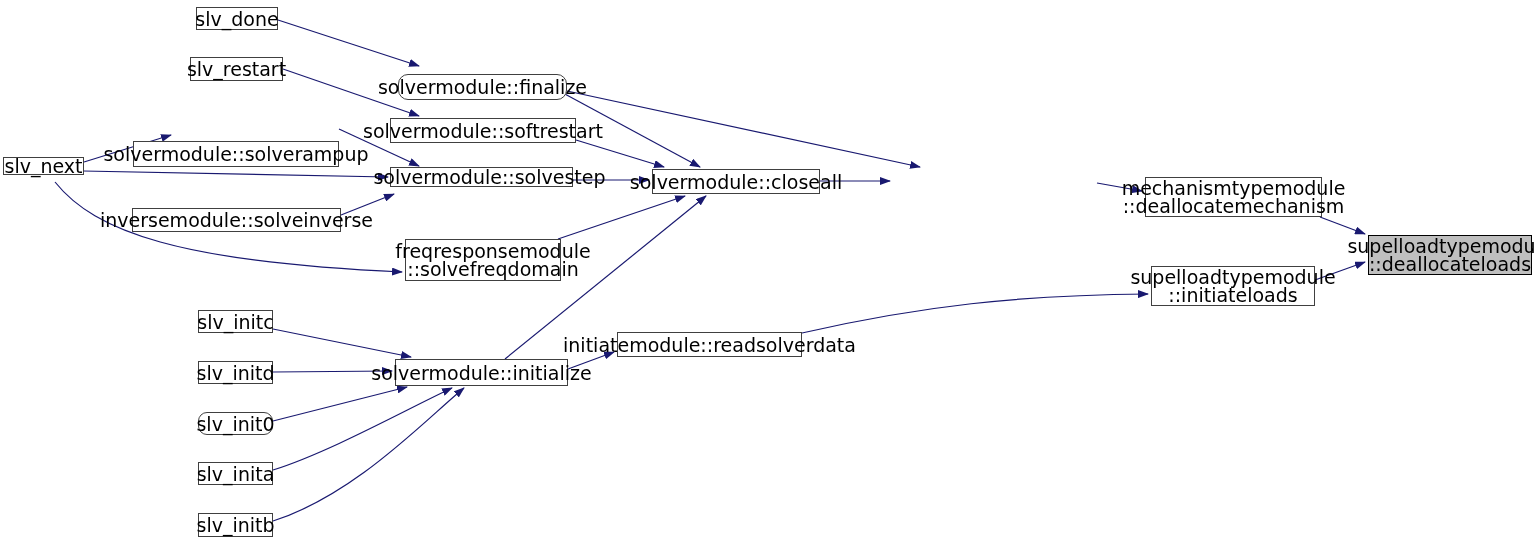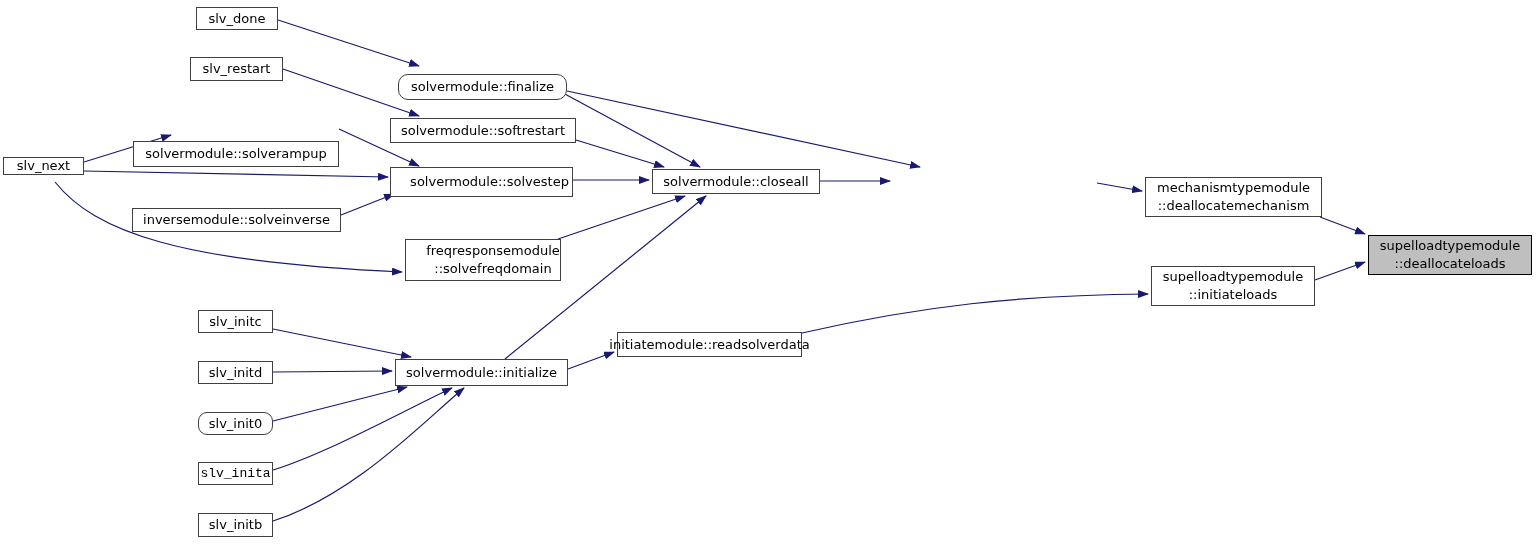--- a/index.html
+++ b/index.html
@@ -24,21 +24,21 @@
     fill: none;
     stroke: #191970;
     stroke-width: 1.2;
   }
   .node {
     position: absolute;
     box-sizing: border-box;
     background: #ffffff;
     border: 1.5px solid #404040;
     color: #000000;
-    font-size: 13px;
+    font-size: 19px;
     line-height: 18px;
     display: flex;
     align-items: center;
     justify-content: center;
     text-align: center;
     white-space: pre-line;
     cursor: pointer;
   }
   .node.hl {
     background: #bfbfbf;
@@ -83,31 +83,31 @@
     <path class="edge" marker-end="url(#arrow)" d="M273 521 C355 495 425 420 464 388"></path>
   </svg>
 
   <div class="node" style="left:196px;  top:7px;   width:82px;  height:23px;">slv_done</div>
   <div class="node" style="left:190px;  top:57px;  width:93px;  height:24px;">slv_restart</div>
   <div class="node" style="left:133px;  top:107px; width:206px; height:26px;margin-top:34px;">solvermodule::solverampup</div>
   <div class="node" style="left:3px;    top:157px; width:81px;  height:18px;">slv_next</div>
   <div class="node" style="left:132px;  top:208px; width:209px; height:24px;">inversemodule::solveinverse</div>
   <div class="node" style="left:398px;  top:74px;  width:169px; height:26px;border-radius:10px;">solvermodule::finalize</div>
   <div class="node" style="left:390px;  top:118px; width:186px; height:25px;">solvermodule::softrestart</div>
-  <div class="node" style="left:390px;  top:167px; width:183px; height:30px;padding-left:16px;">solvermodule::solvestep</div>
+  <div class="node" style="left:390px;  top:167px; width:183px; height:20px;padding-left:16px;">solvermodule::solvestep</div>
   <div class="node" style="left:405px;  top:239px; width:156px; height:42px;padding-left:20px;">freqresponsemodule
 ::solvefreqdomain</div>
   <div class="node" style="left:652px;  top:169px; width:168px; height:25px;">solvermodule::closeall</div>
   <div class="node" style="left:1145px; top:177px; width:177px; height:40px;">mechanismtypemodule
 ::deallocatemechanism</div>
   <div class="node hl" style="left:1368px; top:235px; width:164px; height:40px;">supelloadtypemodule
 ::deallocateloads</div>
   <div class="node" style="left:1151px; top:266px; width:164px; height:40px;">supelloadtypemodule
 ::initiateloads</div>
   <div class="node" style="left:617px;  top:332px; width:185px; height:25px;">initiatemodule::readsolverdata</div>
   <div class="node" style="left:395px;  top:359px; width:173px; height:27px;">solvermodule::initialize</div>
   <div class="node" style="left:198px;  top:310px; width:75px;  height:23px;">slv_initc</div>
   <div class="node" style="left:198px;  top:361px; width:75px;  height:23px;">slv_initd</div>
   <div class="node" style="left:198px;  top:412px; width:75px;  height:23px;border-radius:9px;">slv_init0</div>
-  <div class="node" style="left:198px;  top:462px; width:75px;  height:23px;font-family:Liberation Mono, monospace;">slv_inita</div>
+  <div class="node" style="left:198px;  top:462px; width:75px;  height:23px;">slv_inita</div>
   <div class="node" style="left:198px;  top:513px; width:75px;  height:24px;">slv_initb</div>
 
 </div>
 
 </body></html>

